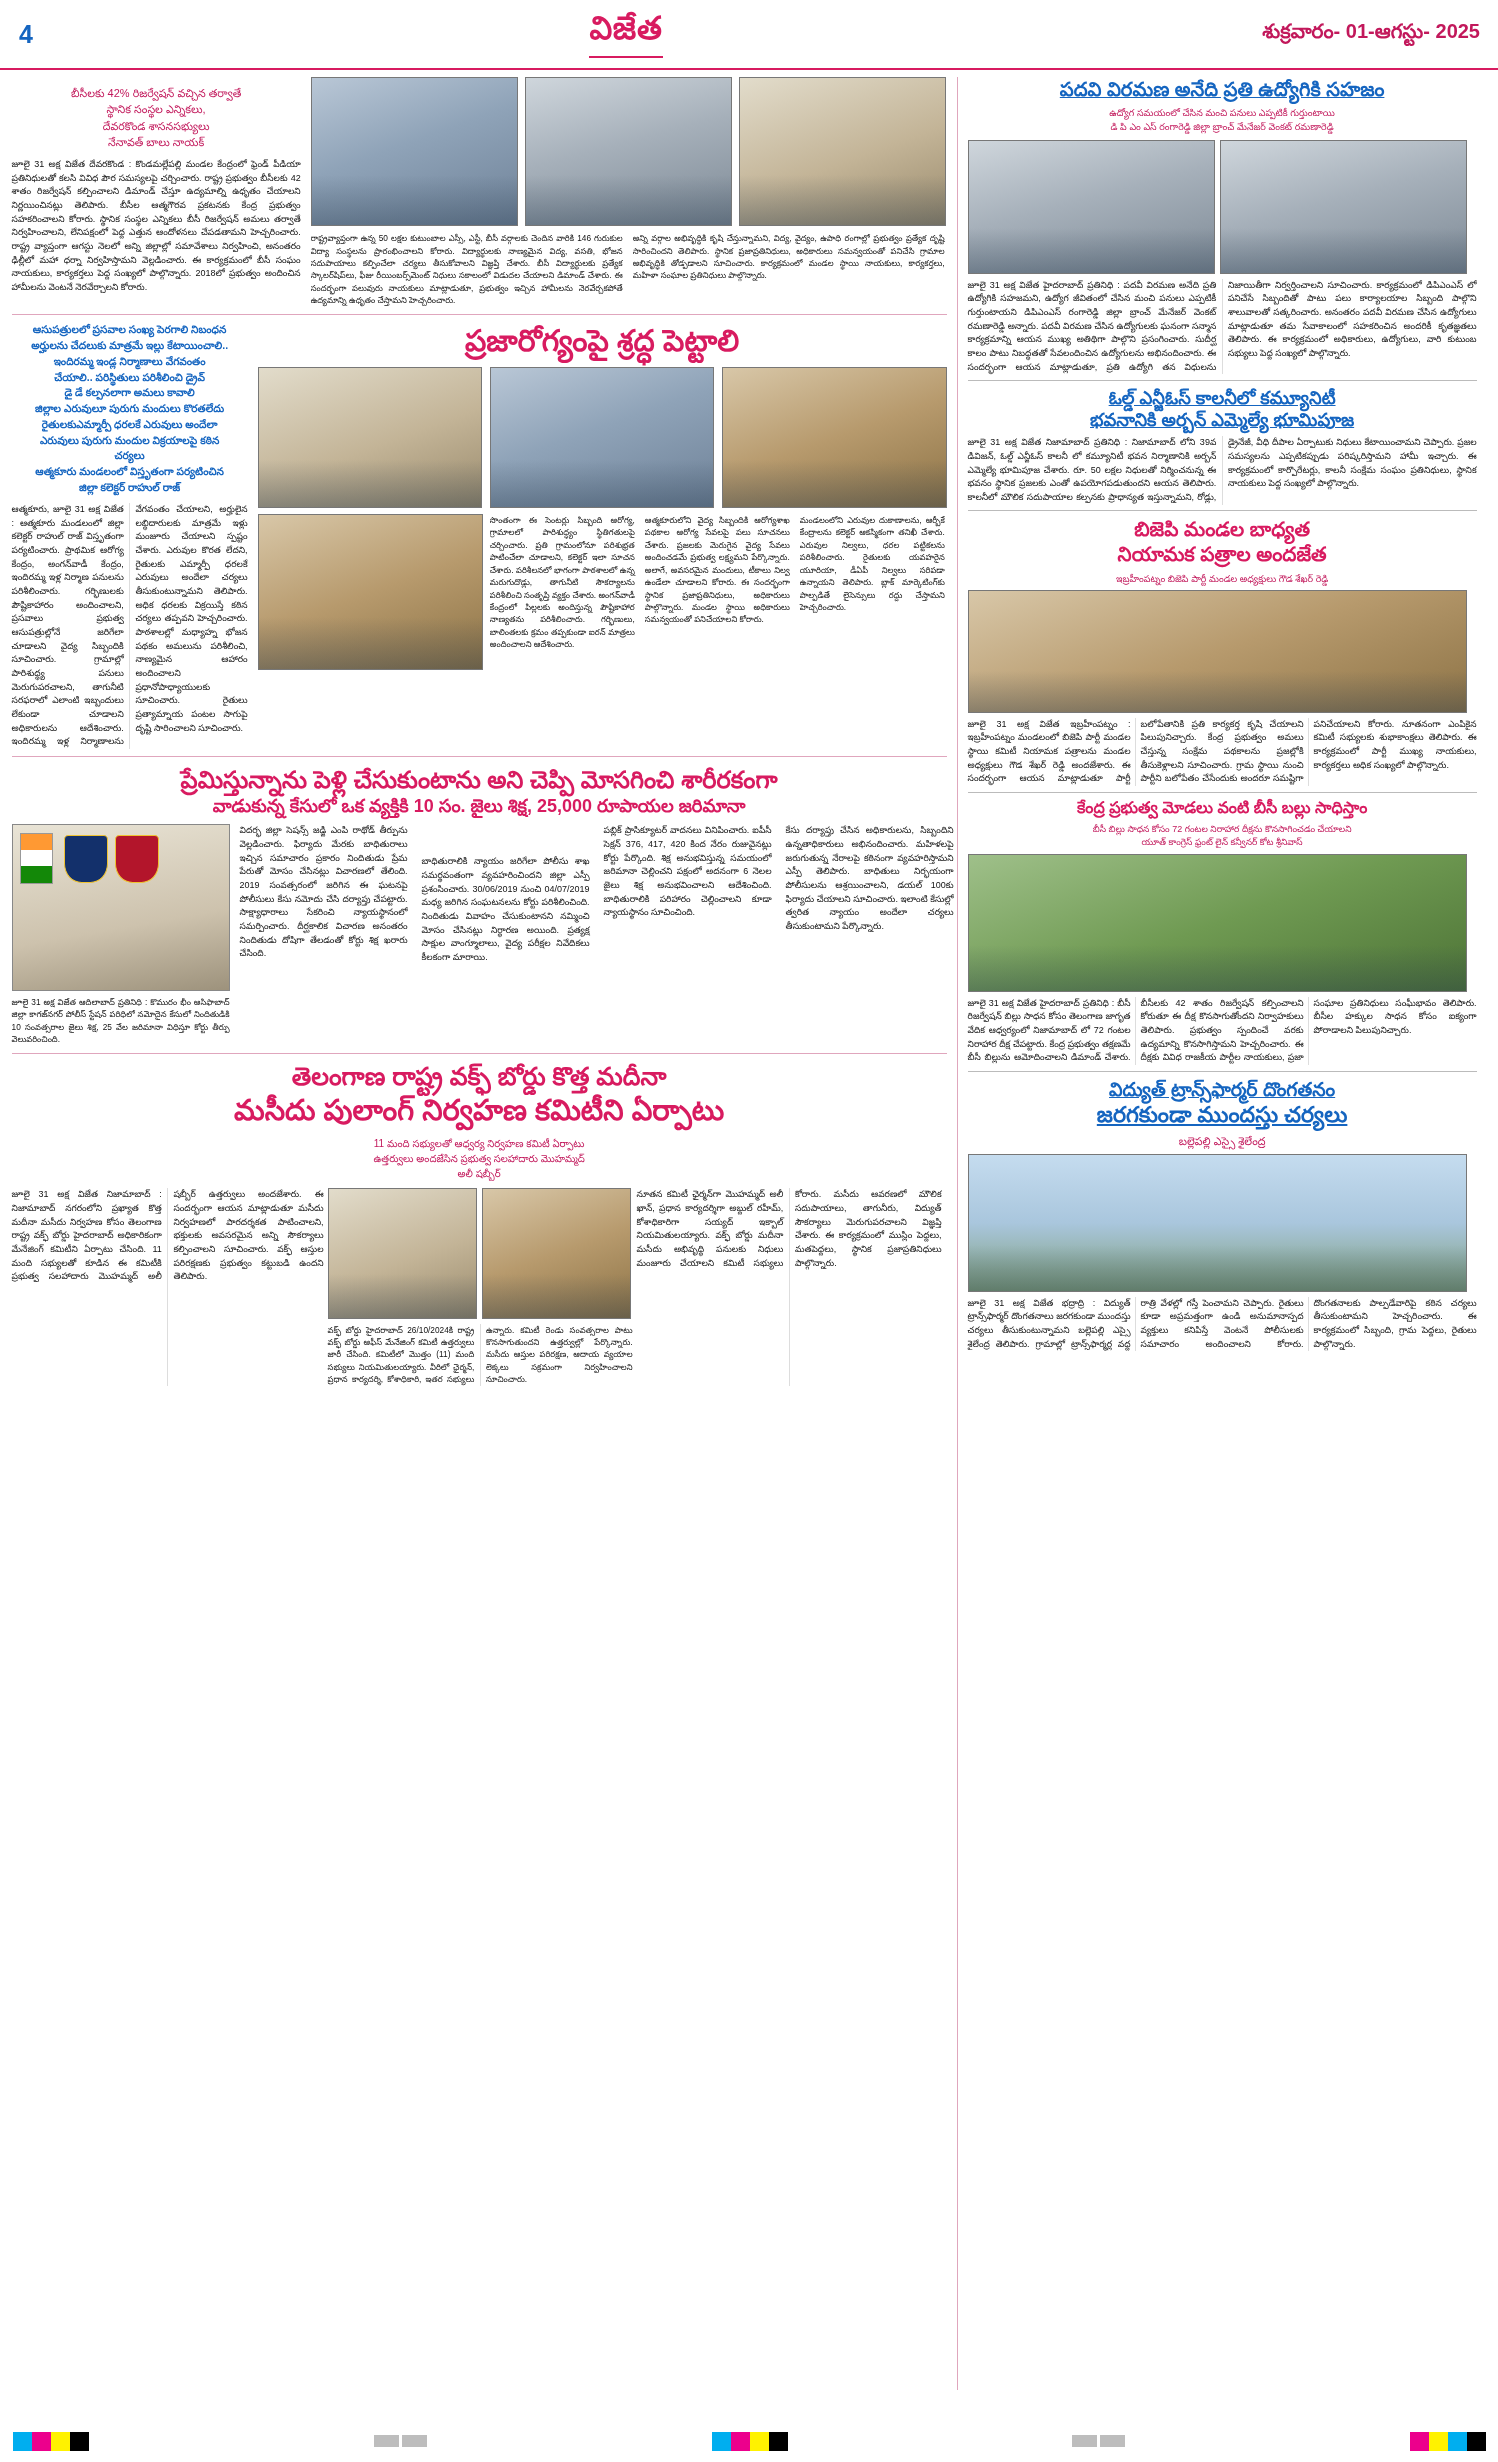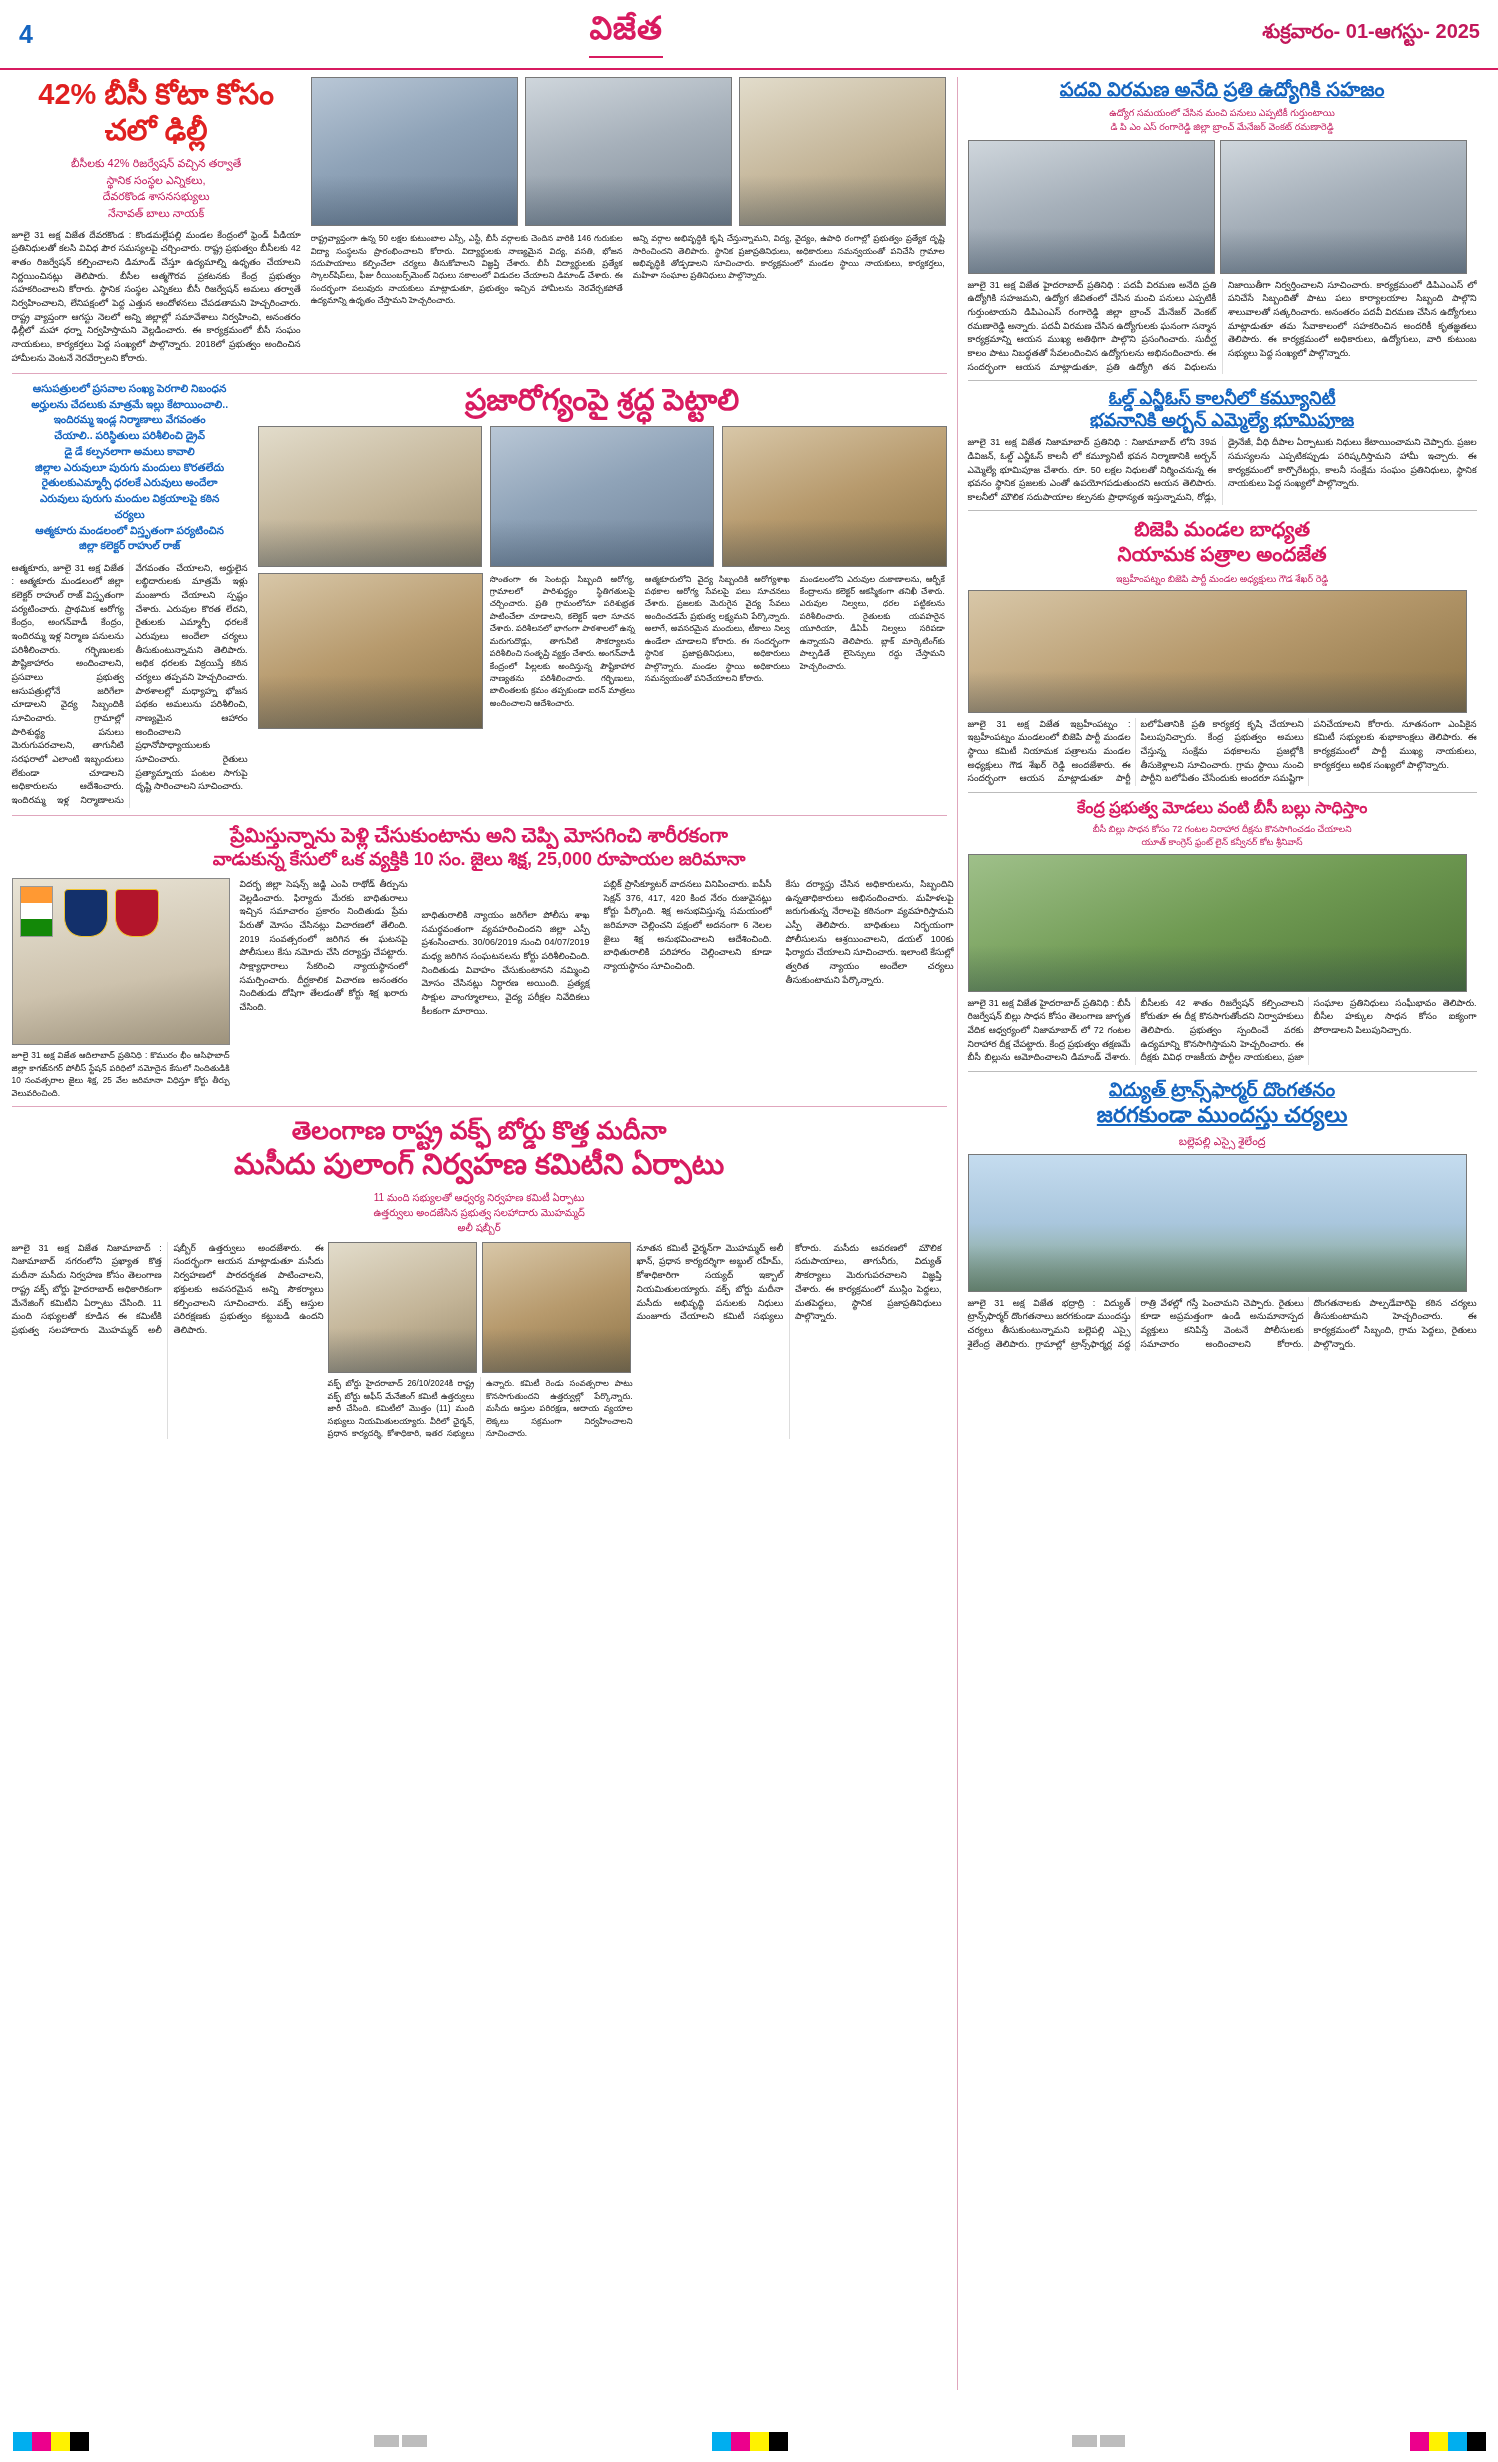--- a/index.html
+++ b/index.html
@@ -187,21 +187,20 @@
   </div>
   <div class="date-text">శుక్రవారం- 01-ఆగస్టు- 2025</div>
 </div>
 
 <div class="page-body">
 
   <div class="left-zone">
 
     <div style="display:flex; gap:10px;">
       <div style="width:290px;">
-        <div class="hl-red" style="font-size:29px;">42% బీసీ కోటా కోసం చలో ఢిల్లీ</div>
         <div class="sub-pink mt10" style="white-space:pre-line; font-size:11px;">బీసీలకు 42% రిజర్వేషన్ వచ్చిన తర్వాతే
 స్థానిక సంస్థల ఎన్నికలు,
 దేవరకొండ శాసనసభ్యులు
 నేనావత్ బాలు నాయక్</div>
         <div class="body-text mt10">జూలై 31 అక్ష విజేత దేవరకొండ : కొండమల్లేపల్లి మండల కేంద్రంలో ఫ్రెండ్ పీడియా ప్రతినిధులతో కలసి వివిధ పౌర సమస్యలపై చర్చించారు. రాష్ట్ర ప్రభుత్వం బీసీలకు 42 శాతం రిజర్వేషన్ కల్పించాలని డిమాండ్ చేస్తూ ఉద్యమాల్ని ఉధృతం చేయాలని నిర్ణయించినట్లు తెలిపారు. బీసీల ఆత్మగౌరవ ప్రకటనకు కేంద్ర ప్రభుత్వం సహకరించాలని కోరారు. స్థానిక సంస్థల ఎన్నికలు బీసీ రిజర్వేషన్ అమలు తర్వాతే నిర్వహించాలని, లేనిపక్షంలో పెద్ద ఎత్తున ఆందోళనలు చేపడతామని హెచ్చరించారు. రాష్ట్ర వ్యాప్తంగా ఆగస్టు నెలలో అన్ని జిల్లాల్లో సమావేశాలు నిర్వహించి, అనంతరం ఢిల్లీలో మహా ధర్నా నిర్వహిస్తామని వెల్లడించారు. ఈ కార్యక్రమంలో బీసీ సంఘం నాయకులు, కార్యకర్తలు పెద్ద సంఖ్యలో పాల్గొన్నారు. 2018లో ప్రభుత్వం అందించిన హామీలను వెంటనే నెరవేర్చాలని కోరారు.</div>
       </div>
       <div style="width:638px;">
         <div style="display:flex; gap:7.3px;">
           <div class="photo" style="width:207px;height:149px;"></div>
           <div class="photo hall" style="width:207px;height:149px;"></div>
@@ -249,21 +248,21 @@
             <div class="caption" style="width:145px;">ఆత్మకూరులోని వైద్య సిబ్బందికి ఆరోగ్యశాఖ పథకాల ఆరోగ్య సేవలపై పలు సూచనలు చేశారు. ప్రజలకు మెరుగైన వైద్య సేవలు అందించడమే ప్రభుత్వ లక్ష్యమని పేర్కొన్నారు. అలాగే, అవసరమైన మందులు, టీకాలు నిల్వ ఉండేలా చూడాలని కోరారు. ఈ సందర్భంగా స్థానిక ప్రజాప్రతినిధులు, అధికారులు పాల్గొన్నారు. మండల స్థాయి అధికారులు సమన్వయంతో పనిచేయాలని కోరారు.</div>
             <div class="caption" style="width:145px;">మండలంలోని ఎరువుల దుకాణాలను, ఆర్బీకే కేంద్రాలను కలెక్టర్ ఆకస్మికంగా తనిఖీ చేశారు. ఎరువుల నిల్వలు, ధరల పట్టికలను పరిశీలించారు. రైతులకు యవహరైన యూరియా, డీఏపీ నిల్వలు సరిపడా ఉన్నాయని తెలిపారు. బ్లాక్ మార్కెటింగ్‌కు పాల్పడితే లైసెన్సులు రద్దు చేస్తామని హెచ్చరించారు.</div>
           </div>
         </div>
       </div>
     </div>
 
     <hr class="rule-pink">
 
     <div>
-      <div class="hl-pink" style="font-size:20px;">ప్రేమిస్తున్నాను పెళ్లి చేసుకుంటాను అని చెప్పి మోసగించి శారీరకంగా</div>
+      <div class="hl-pink" style="font-size:24px;">ప్రేమిస్తున్నాను పెళ్లి చేసుకుంటాను అని చెప్పి మోసగించి శారీరకంగా</div>
       <div class="hl-pink" style="font-size:18px;">వాడుకున్న కేసులో ఒక వ్యక్తికి  10 సం. జైలు శిక్ష, 25,000 రూపాయల జరిమానా</div>
       <div style="display:flex; gap:10px; margin-top:7.3px;">
         <div style="width:218px;">
           <div class="portrait" style="width:218px;height:167px;">
             <div class="flag"></div>
             <div class="badge-blue"></div>
             <div class="badge-red"></div>
           </div>
           <div class="caption mt6">జూలై 31 అక్ష విజేత ఆదిలాబాద్ ప్రతినిధి : కొమురం భీం ఆసిఫాబాద్ జిల్లా కాగజ్‌నగర్ పోలీస్ స్టేషన్ పరిధిలో నమోదైన కేసులో నిందితుడికి 10 సంవత్సరాల జైలు శిక్ష, 25 వేల జరిమానా విధిస్తూ కోర్టు తీర్పు వెలువరించింది.</div>
         </div>

